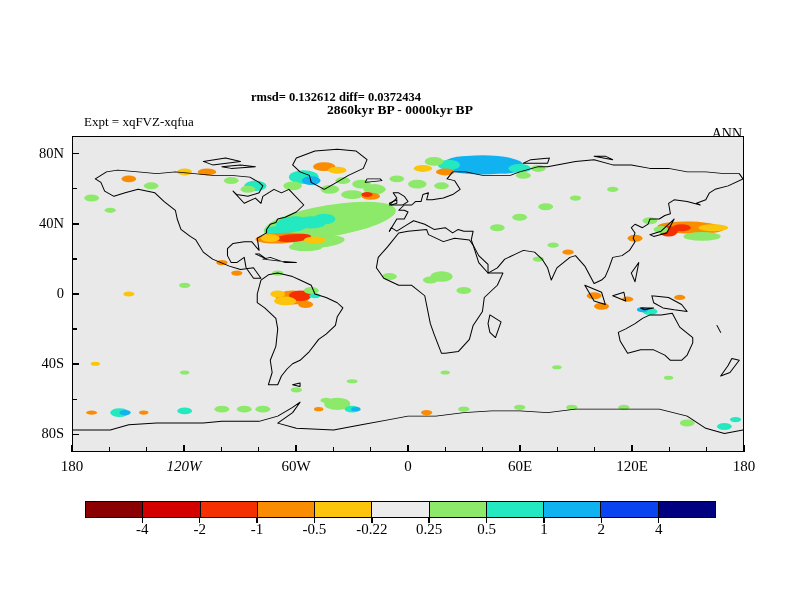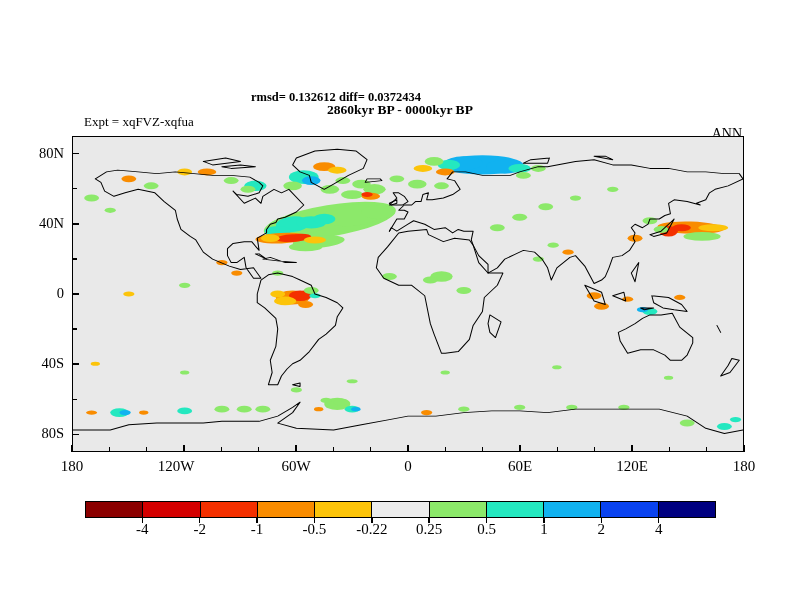--- a/index.html
+++ b/index.html
@@ -253,21 +253,21 @@
       <div class="ylab" style="top: 364.222px; left: -56px; right: auto;">40S</div>
       <div class="tick tickY" style="top:433.64444444444445px;left:72px;"></div>
       <div class="ylab" style="top: 434.444px; left: -56px; right: auto;">80S</div>
       <div class="tick tickYmin" style="top:187.96666666666667px;left:72px;"></div>
       <div class="tick tickYmin" style="top:258.1888888888889px;left:72px;"></div>
       <div class="tick tickYmin" style="top:328.4111111111111px;left:72px;"></div>
       <div class="tick tickYmin" style="top:398.6333333333334px;left:72px;"></div>
       <div class="tick tickX" style="left:71.2px;top:445px;"></div>
       <div class="xlab" style="left: 12px;">180</div>
       <div class="tick tickX" style="left:183.2px;top:445px;"></div>
-      <div class="xlab" style="left: 116px;">120W</div>
+      <div class="xlab" style="left: 124px; font-style: italic;">120W</div>
       <div class="tick tickX" style="left:295.2px;top:445px;"></div>
       <div class="xlab" style="left: 236px; text-align: center;">60W</div>
       <div class="tick tickX" style="left:407.2px;top:445px;"></div>
       <div class="xlab" style="left: 348px;">0</div>
       <div class="tick tickX" style="left:519.2px;top:445px;"></div>
       <div class="xlab" style="left: 460px;">60E</div>
       <div class="tick tickX" style="left:631.2px;top:445px;"></div>
       <div class="xlab" style="left: 572px;">120E</div>
       <div class="tick tickX" style="left:743.2px;top:445px;"></div>
       <div class="xlab" style="left: 684px;">180</div>

